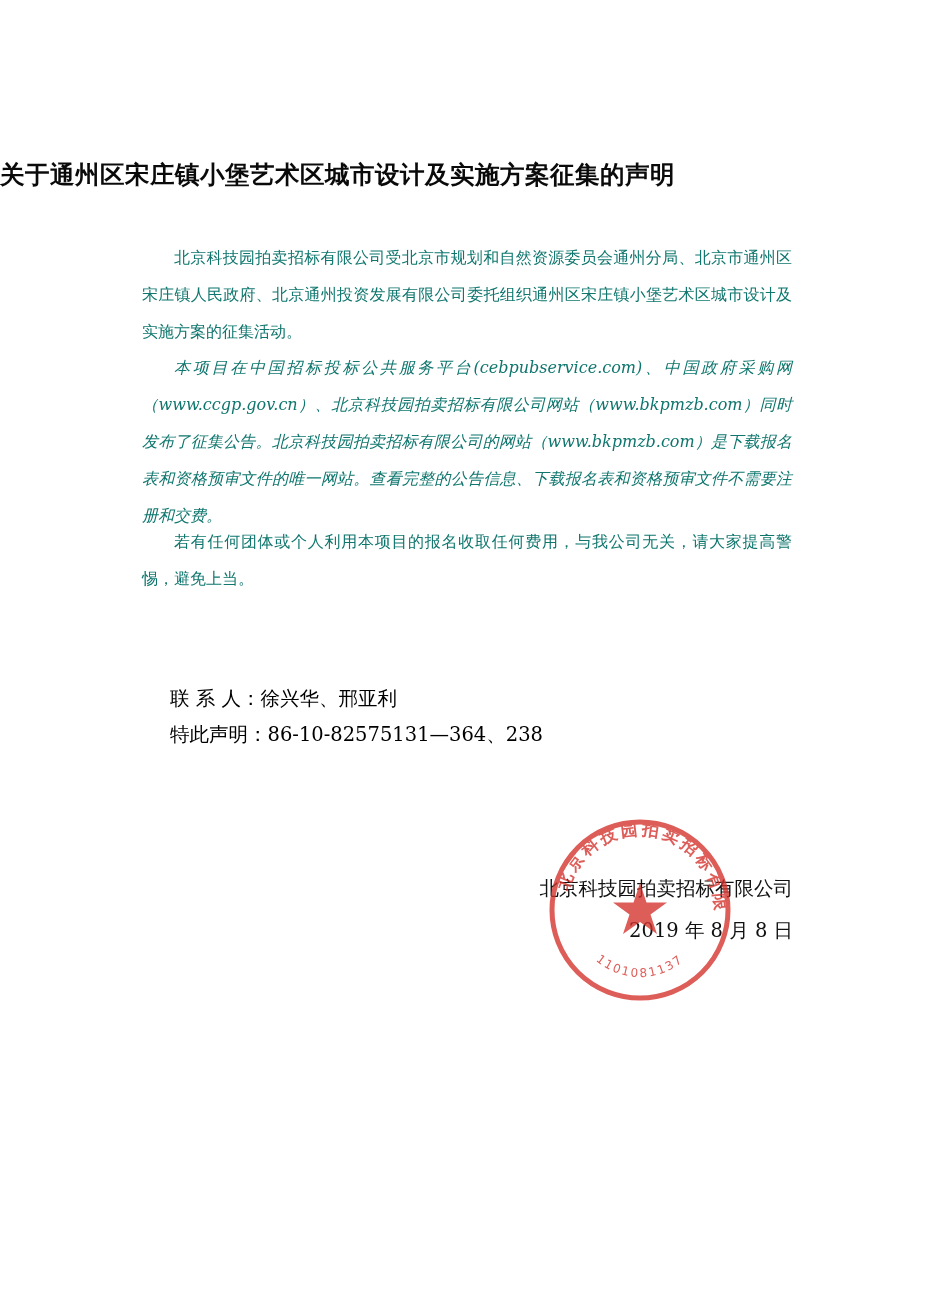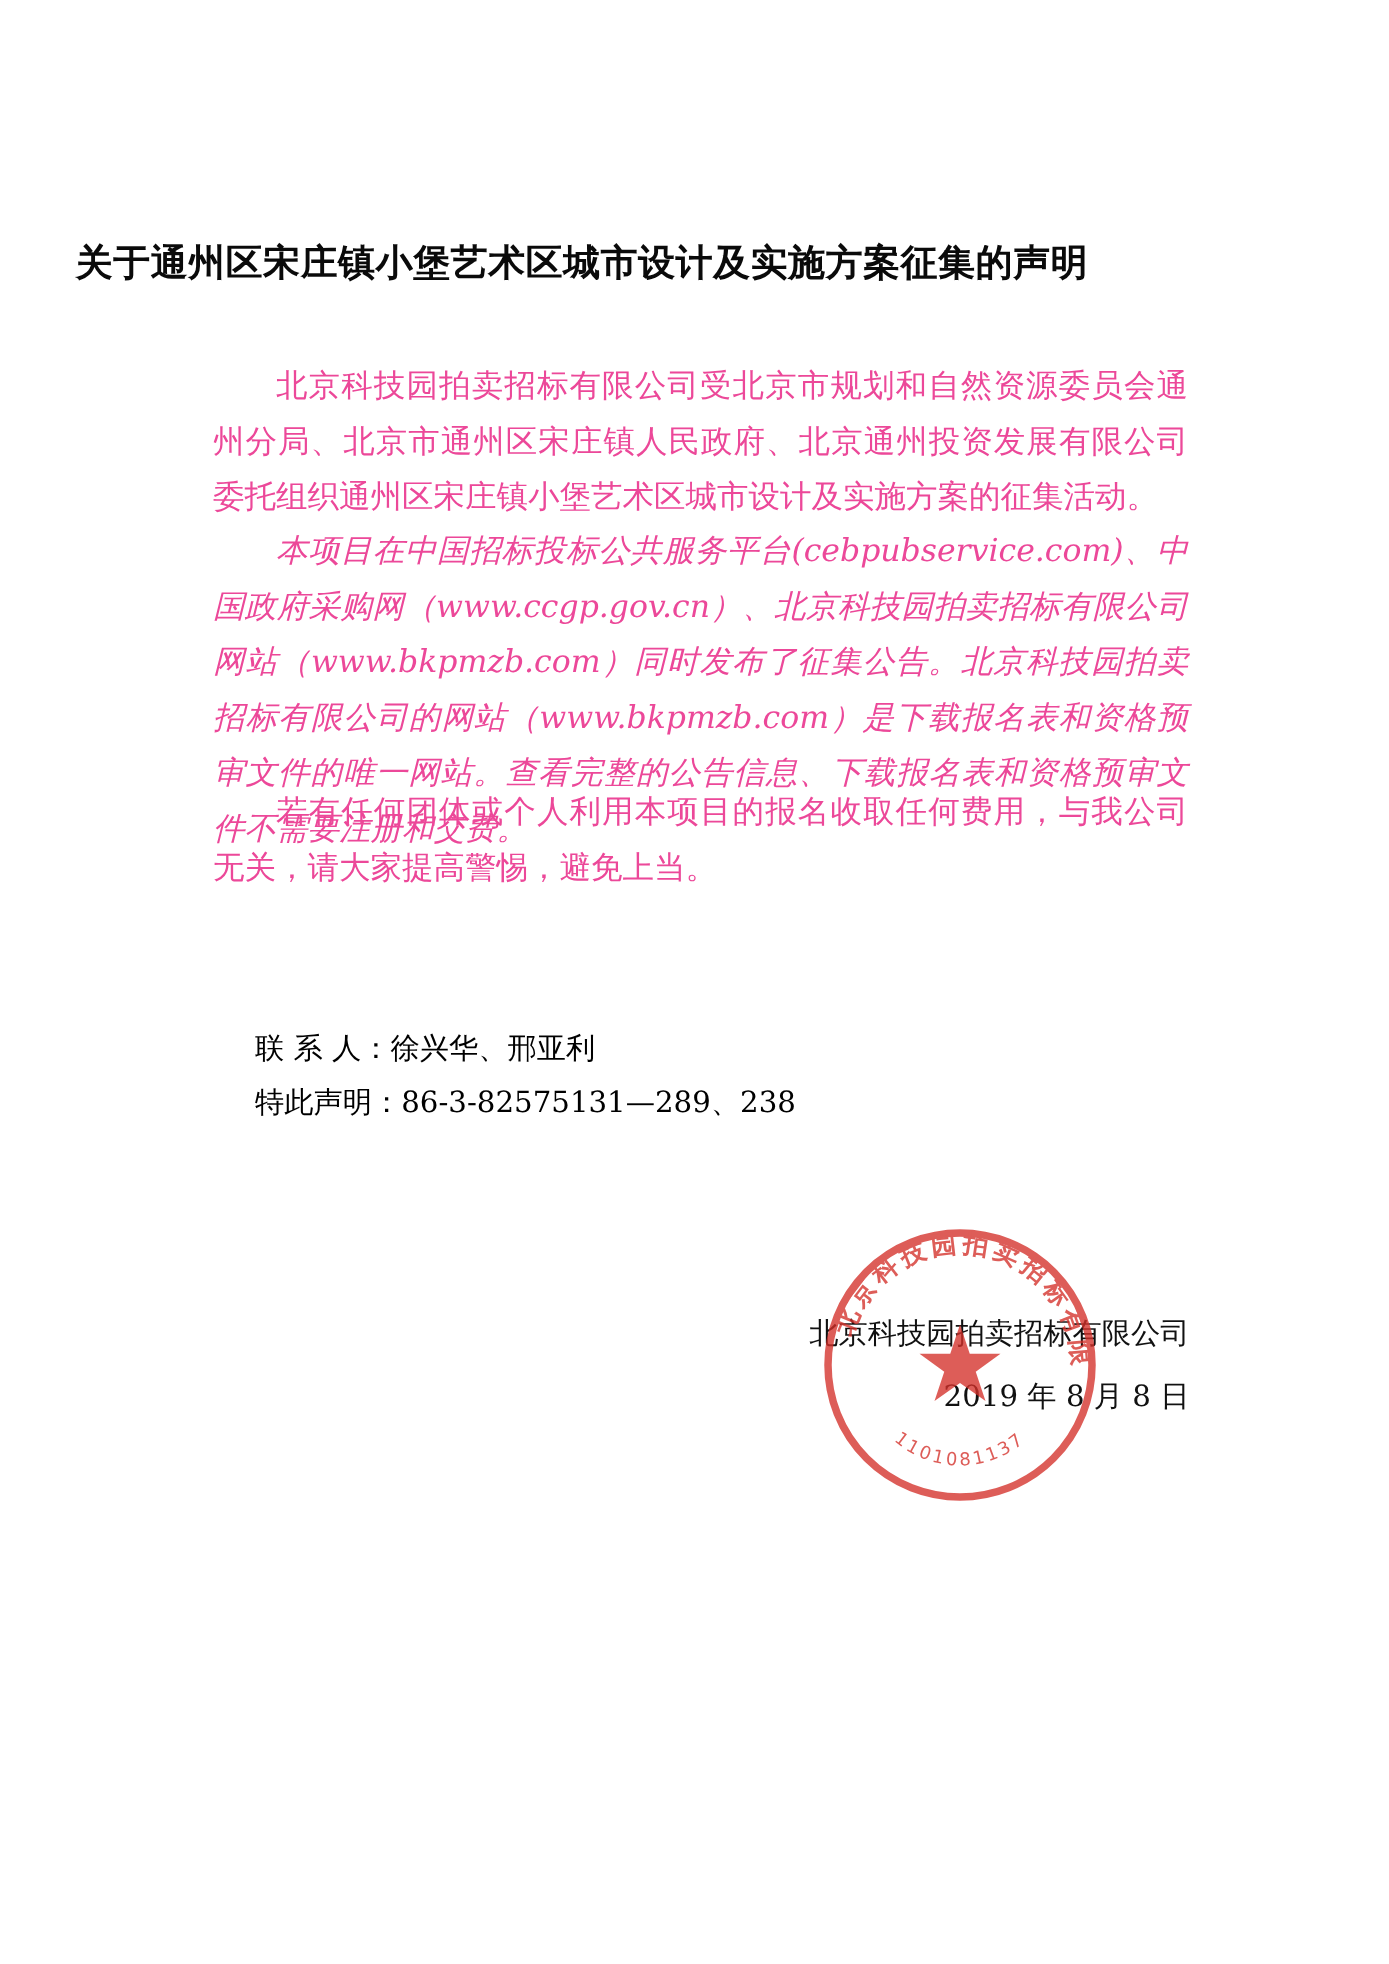--- a/index.html
+++ b/index.html
@@ -15,36 +15,36 @@
     background: #ffffff;
     overflow: hidden;
     font-family: "DejaVu Serif", "Liberation Serif", serif;
     color: #111111;
   }
   .doc-title {
     position: absolute;
     top: 158px;
     left: 0;
     width: 776px;
-    text-align: center;
+    text-align: left;
     font-family: "DejaVu Sans", "Liberation Sans", sans-serif;
     font-weight: bold;
     font-size: 24.5px;
     letter-spacing: 0.5px;
     color: #0a0a0a;
   }
   .body-block {
     position: absolute;
     left: 142px;
     width: 650px;
-    font-size: 21px;
+    font-size: 16px;
     line-height: 37px;
     text-align: justify;
     text-justify: inter-ideograph;
-    color: #ec4899;
+    color: #0f766e;
   }
   .para {
     text-indent: 2em;
     margin: 0 0 0 0;
   }
   .p1 { top: 239px; }
   .p2 { top: 349px; font-style: italic; }
   .p3 { top: 523px; }
   .p4 { top: 596px; }
 
@@ -89,21 +89,21 @@
   <div class="doc-title">关于通州区宋庄镇小堡艺术区城市设计及实施方案征集的声明</div>
 
   <div class="body-block para p1">北京科技园拍卖招标有限公司受北京市规划和自然资源委员会通州分局、北京市通州区宋庄镇人民政府、北京通州投资发展有限公司委托组织通州区宋庄镇小堡艺术区城市设计及实施方案的征集活动。</div>
   <div class="body-block para p2">本项目在中国招标投标公共服务平台(cebpubservice.com)、中国政府采购网（www.ccgp.gov.cn）、北京科技园拍卖招标有限公司网站（www.bkpmzb.com）同时发布了征集公告。北京科技园拍卖招标有限公司的网站（www.bkpmzb.com）是下载报名表和资格预审文件的唯一网站。查看完整的公告信息、下载报名表和资格预审文件不需要注册和交费。</div>
   <div class="body-block para p3">若有任何团体或个人利用本项目的报名收取任何费用，与我公司无关，请大家提高警惕，避免上当。</div>
 
   <div class="contact-block c1">
     <span>联 系 人：</span><span>徐兴华、邢亚利</span>
   </div>
   <div class="contact-block c2">
-    <span>特此声明：</span><span>86-3-82575131—289、238</span>
+    <span>特此声明：</span><span>86-10-82575131—364、238</span>
   </div>
 
   <div class="sign-block sign-company">北京科技园拍卖招标有限公司</div>
   <div class="sign-block sign-date">2019 年 8 月 8 日</div>
 
   <div class="seal">
     <svg width="194" height="194" viewBox="0 0 194 194" xmlns="http://www.w3.org/2000/svg">
       <defs>
         <path id="sealArcTop" d="M 22,97 A 75,75 0 0 1 172,97"></path>
         <path id="sealArcBottom" d="M 30,97 A 67,67 0 0 0 164,97"></path>

